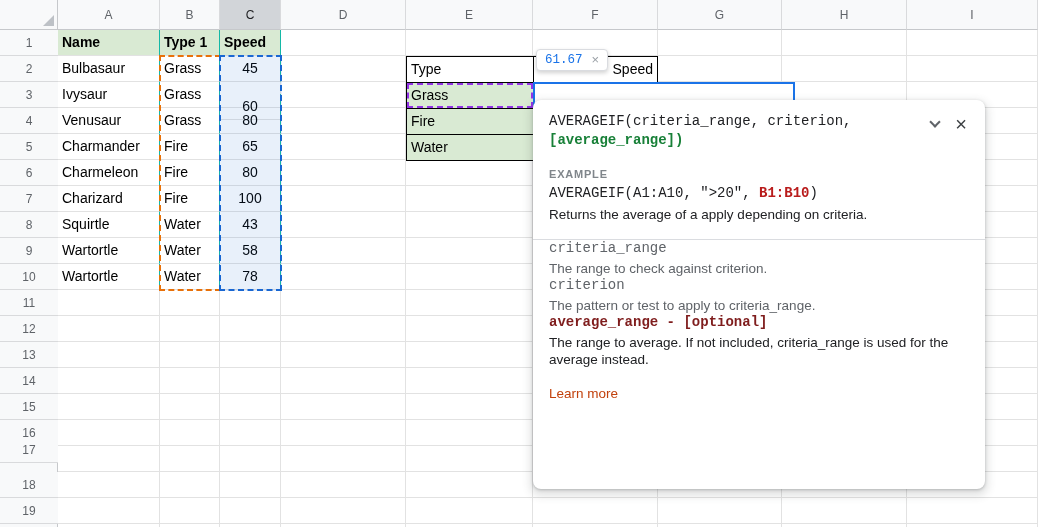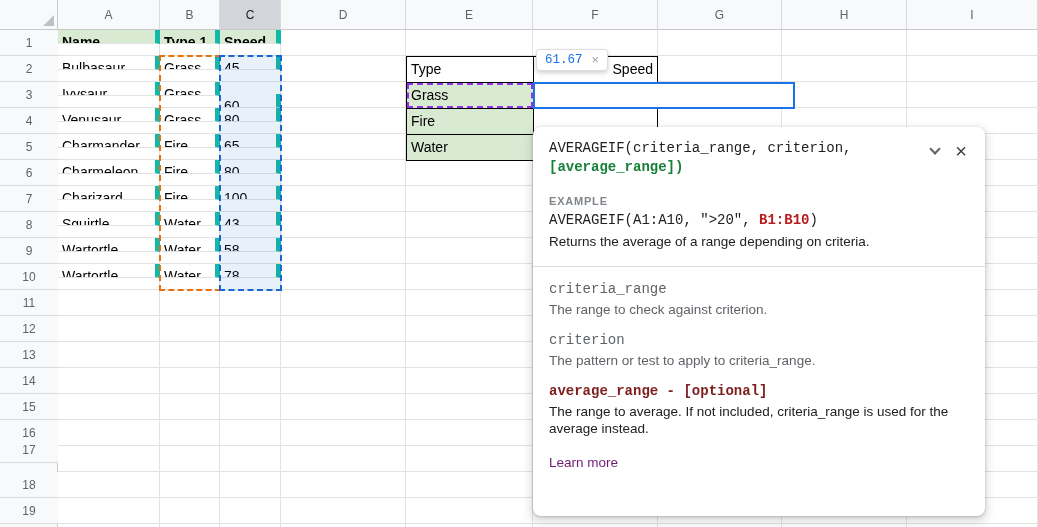--- a/index.html
+++ b/index.html
@@ -20,26 +20,26 @@
     border-bottom:1px solid #c6c8cb;color:#5f6368;font-size:12px;display:flex;align-items:center;
     justify-content:center;z-index:4;cursor:pointer}
   .colhdr.hl{background:#d2d5d9;color:#202124}
   .rowband{position:absolute;left:0;top:30px;width:58px;height:497px;background:#f8f9fa;
     border-right:1px solid #c6c8cb;z-index:3}
   .rowhdr{position:absolute;left:0;width:58px;height:26px;background:#f8f9fa;
     border-bottom:1px solid #d9dadc;color:#5f6368;font-size:12px;display:flex;align-items:center;
     justify-content:center;z-index:4;cursor:pointer}
 
   
-  .cell{position:absolute;height:14px;font-size:14px;line-height:25px;color:#000;padding:0 4px;
-    white-space:nowrap;overflow:hidden;z-index:2;border-right:5px solid #14b8a6;
+  .cell{position:absolute;height:26px;font-size:14px;line-height:25px;color:#000;padding:0 4px;
+    white-space:nowrap;overflow:hidden;z-index:2;border-right:1px solid #14b8a6;
     border-bottom:1px solid #e2e2e2;cursor:cell}
   .cell.bold{font-weight:bold}
   .cell.green{background:#d9ead3}
-  .cell.num{text-align:left}
+  .cell.num{text-align:center}
   .scell{position:absolute;height:27px;font-size:14px;line-height:25px;color:#000;padding:0 4px;
     background:#fff;border:1px solid #000;z-index:3;white-space:nowrap;cursor:cell}
   .scell.green{background:#d9ead3}
   .scell.num{text-align:right}
 
   
   .ovl{position:absolute;z-index:6;pointer-events:none}
   .ovl-b{left:159px;top:55px;width:62px;height:236px;border:2px dashed #e8710a}
   .ovl-c{left:219px;top:55px;width:63px;height:236px;border:2px dashed #1967d2;background:rgba(25,103,210,.10)}
   .ovl-e3{left:407px;top:83px;width:126px;height:25px;border:2px dashed #9334e6}
@@ -50,42 +50,42 @@
     white-space:pre;overflow:hidden;cursor:text}
 
   
   .tooltip{position:absolute;left:536px;top:49px;background:#fff;border:1px solid #dadce0;
     border-radius:4px;box-shadow:0 2px 4px rgba(0,0,0,.18);padding:3px 8px;display:flex;
     align-items:center;gap:9px;z-index:12}
   .tooltip .val{font-family:"Liberation Mono","DejaVu Sans Mono",monospace;font-size:12.5px;color:#1a73e8}
   .tooltip .x{font-size:13px;color:#9aa0a6;cursor:pointer;line-height:12px}
 
   
-  .popup{position:absolute;left:533px;top:127px;width:452px;height:389px;background:#fff;
+  .popup{position:absolute;left:533px;top:100px;width:452px;height:389px;background:#fff;
     border-radius:8px;box-shadow:0 1px 3px rgba(60,64,67,.3),0 4px 8px 3px rgba(60,64,67,.15);
     z-index:11;padding:12px 16px 16px;font-size:13.5px;color:#202124;overflow:hidden}
   .sig{font-family:"Liberation Mono","DejaVu Sans Mono",monospace;font-size:14px;line-height:19px;
     padding-right:84px;color:#202124}
   .sig .opt{color:#188038;font-weight:bold}
   .head-icons{position:absolute;top:16px;right:18px;display:flex;align-items:center;gap:16px}
   .chev{width:8px;height:8px;border-right:2px solid #5f6368;border-bottom:2px solid #5f6368;
     transform:rotate(45deg);margin-top:-4px;cursor:pointer}
   .close{font-size:20px;color:#3c4043;line-height:16px;cursor:pointer;font-weight:normal}
   .seclabel{margin-top:18px;font-size:11px;font-weight:bold;letter-spacing:.8px;color:#80868b}
   .codeline{margin-top:4px;font-family:"Liberation Mono","DejaVu Sans Mono",monospace;
     font-size:14px;line-height:18px;white-space:pre}
   .codeline .green{color:#b91c1c;font-weight:bold}
   .abouttext{margin-top:4px;line-height:17px;color:#202124}
   .divider{margin:16px -16px 0;border-top:1px solid #dadce0}
-  .pname{margin-top:14px;font-family:"Liberation Mono","DejaVu Sans Mono",monospace;font-size:14px;
+  .pname{font-family:"Liberation Mono","DejaVu Sans Mono",monospace;font-size:14px;
     color:#5f6368;line-height:17px}
   .pname.active{color:#7f1d1d;font-weight:bold}
   .pdesc{margin-top:3px;color:#5f6368;line-height:17px}
   .pdesc.dark{color:#202124}
-  .learn{display:inline-block;margin-top:18px;color:#701a75;cursor:pointer;text-decoration:none}
+  .learn{display:inline-block;margin-top:18px;color:#c2410c;cursor:pointer;text-decoration:none}
 </style>
 </head>
 <body>
 
 <div class="stage">
 
   <div class="gridarea"></div>
   <div class="vline" style="left:159px"></div>
   <div class="vline" style="left:219px"></div>
   <div class="vline" style="left:280px"></div>
@@ -198,21 +198,21 @@
       <span class="opt">[average_range])</span>
     </div>
     <div class="head-icons">
       <span class="chev"></span>
       <span class="close">×</span>
     </div>
 
     <div class="seclabel">EXAMPLE</div>
     <div class="codeline"><span>AVERAGEIF(A1:A10, "&gt;20", </span><span class="green">B1:B10</span><span>)</span></div>
 
-    <div class="abouttext">Returns the average of a range depending on criteria.</div>
+    <div class="abouttext">Returns the average of a apply depending on criteria.</div>
 
     <div class="divider"></div>
 
     <div class="pname">criteria_range</div>
     <div class="pdesc">The range to check against criterion.</div>
 
     <div class="pname">criterion</div>
     <div class="pdesc">The pattern or test to apply to criteria_range.</div>
 
     <div class="pname active">average_range - [optional]</div>

